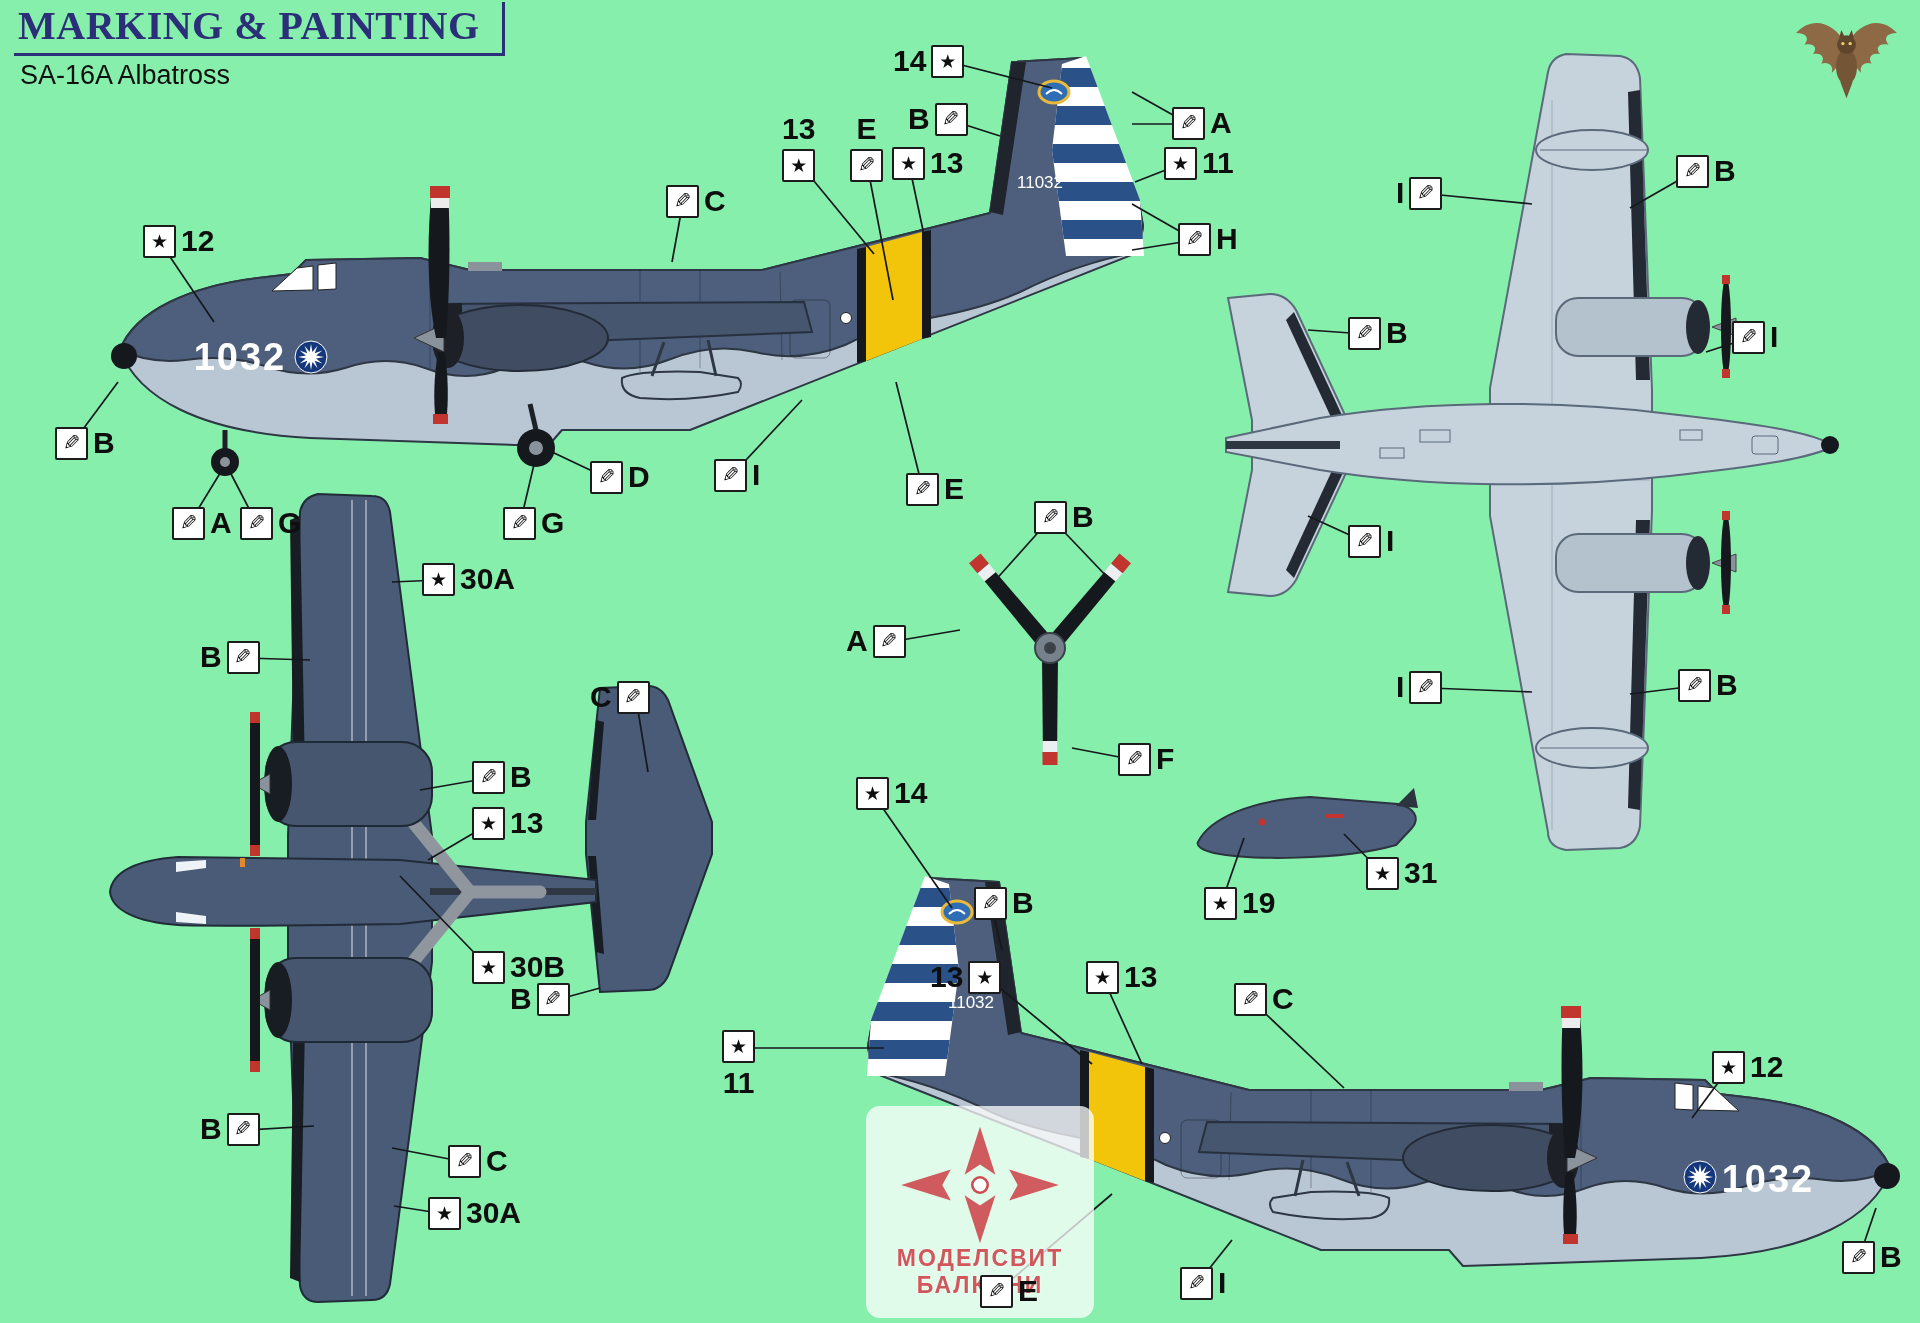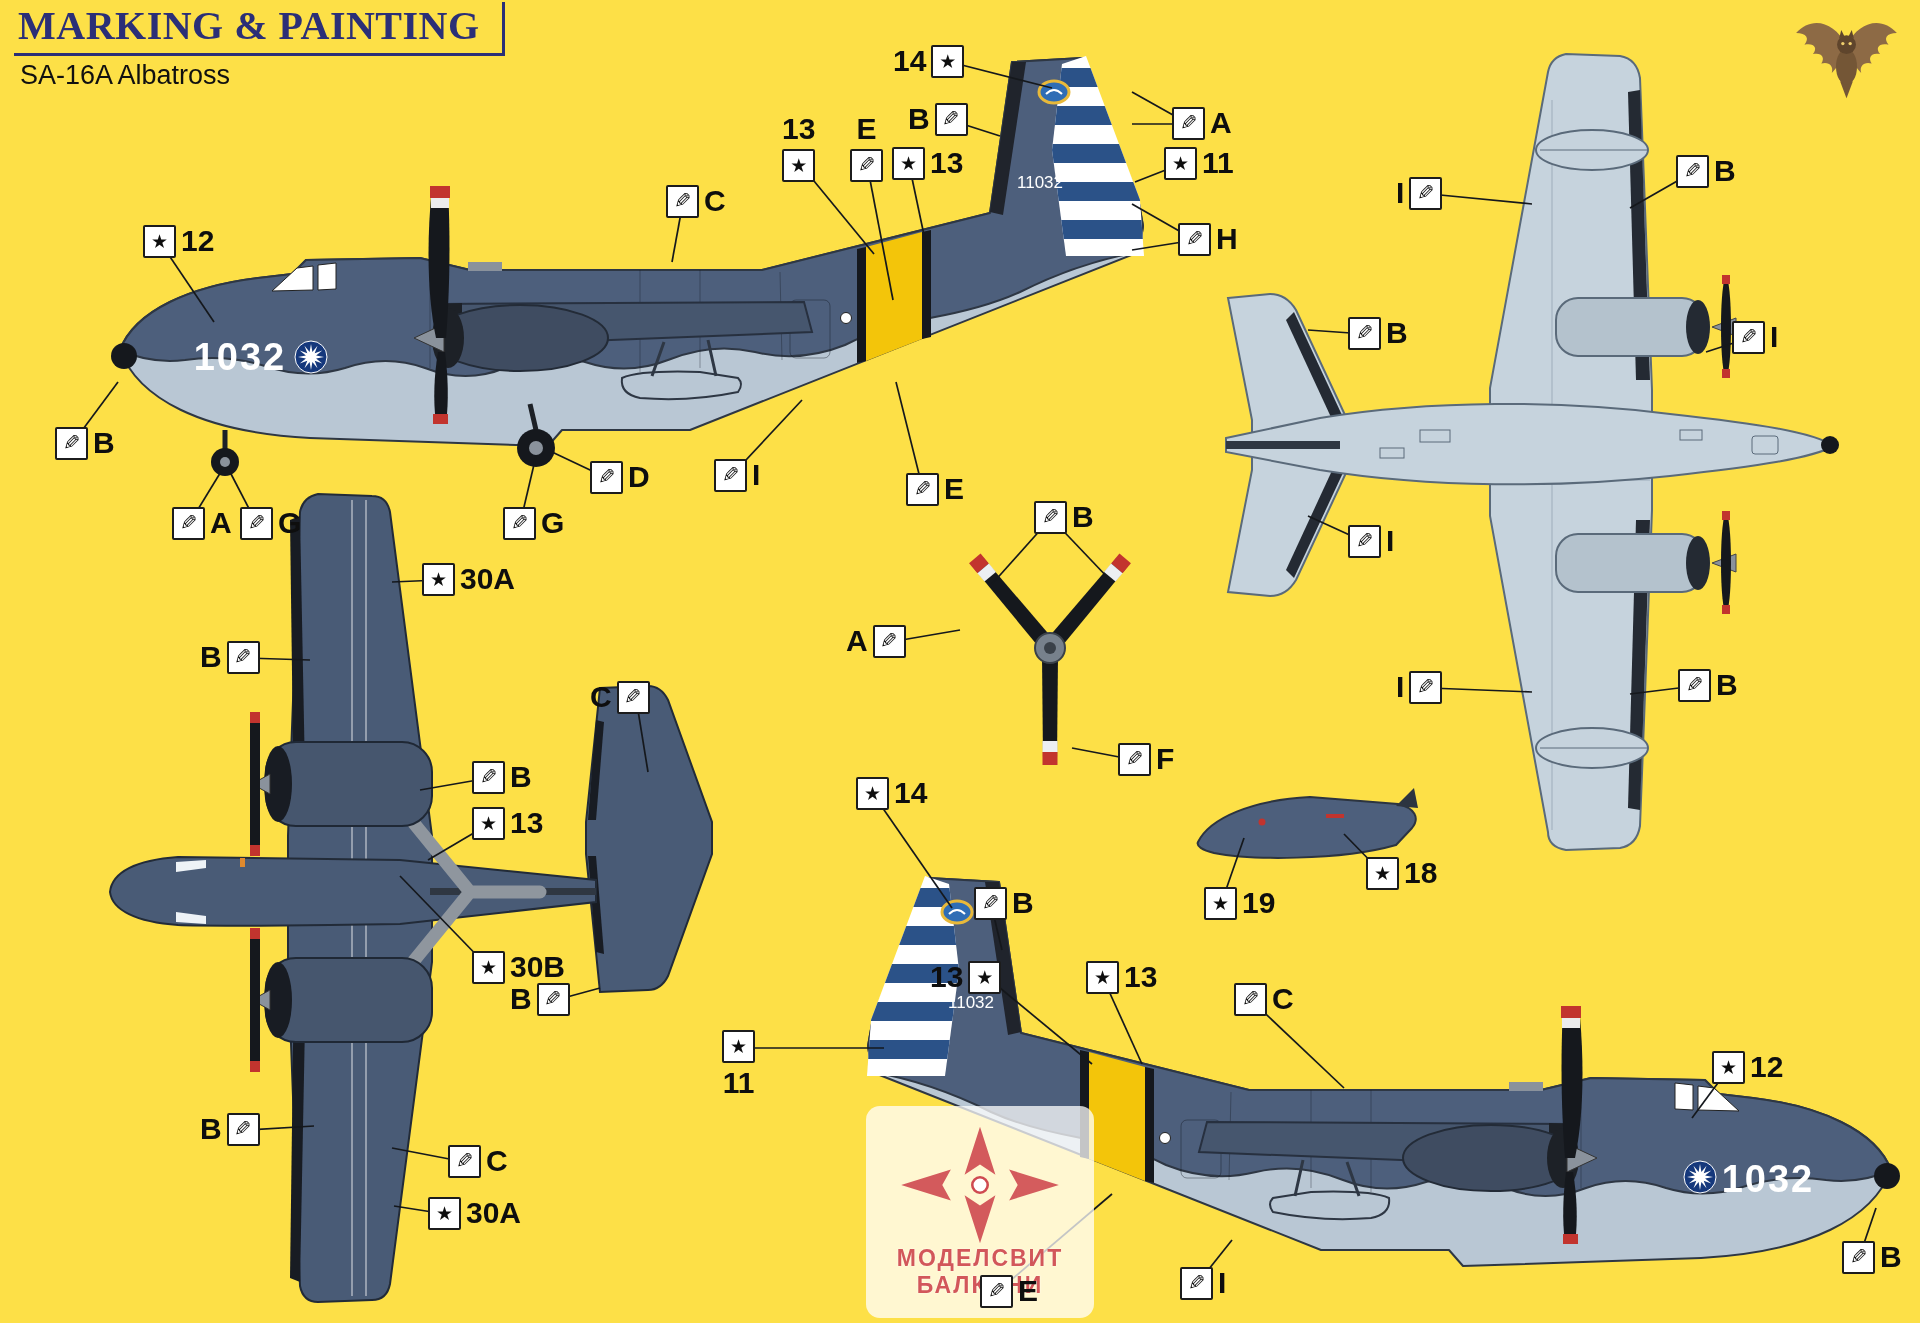--- a/index.html
+++ b/index.html
@@ -1,16 +1,16 @@
 <!DOCTYPE html>
 <html><head>
 <meta charset="utf-8">
 <style>
   html,body{margin:0;padding:0;background:#fff}
-  .page{position:relative;width:1920px;height:1323px;background:#fde047;overflow:hidden;
+  .page{position:relative;width:1920px;height:1323px;background:#86efac;overflow:hidden;
         font-family:"Liberation Sans",sans-serif;outline:1px solid #c9c9c9}
   .title{position:absolute;left:14px;top:2px;margin:0;display:inline-block;
          padding:0 22px 4px 4px;border-right:3px solid #2b2f77;border-bottom:3px solid #2b2f77;
          color:#2b2f77;font:700 40px "Liberation Serif",serif;letter-spacing:.5px;z-index:5}
   .subtitle{position:absolute;left:20px;top:60px;font:400 27px "Liberation Sans",sans-serif;
             color:#101010;z-index:5}
   svg.art{position:absolute;left:0;top:0;z-index:1}
   #callouts{position:absolute;left:0;top:0;width:1780px;height:1323px;z-index:4;pointer-events:none}
   .callout{position:absolute;display:flex;align-items:center;gap:5px;
            font:700 30px "Liberation Sans",sans-serif;color:#0e0e0e;white-space:nowrap}
@@ -578,21 +578,21 @@
       <div class="callout" style="left: 1842px; top: 1240px;">
         <span class="cobox">
           <span class="g brush">✎</span>
         </span>
         <span class="lbl">B</span>
       </div>
       <div class="callout" style="left: 1366px; top: 856px;">
         <span class="cobox">
           <span class="g star">★</span>
         </span>
-        <span class="lbl">18</span>
+        <span class="lbl">31</span>
       </div>
       <div class="callout" style="left: 1204px; top: 886px;">
         <span class="cobox">
           <span class="g star">★</span>
         </span>
         <span class="lbl">19</span>
       </div>
     </div>
 
 </div>

